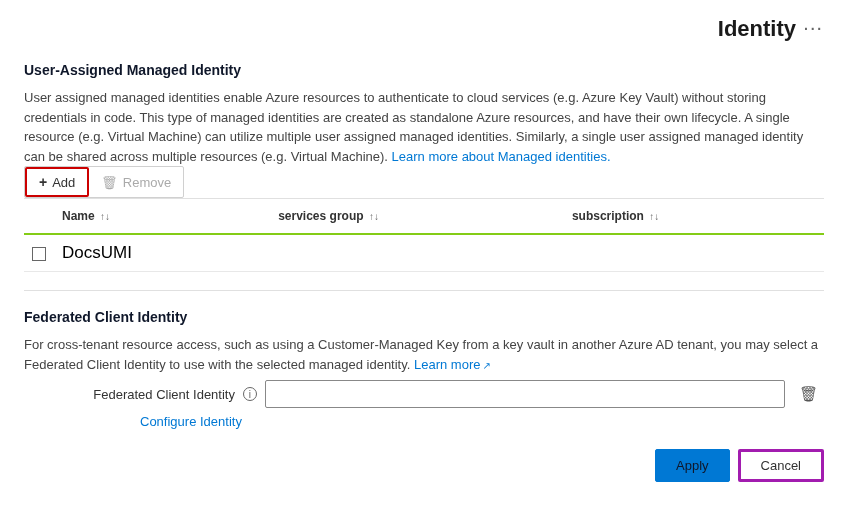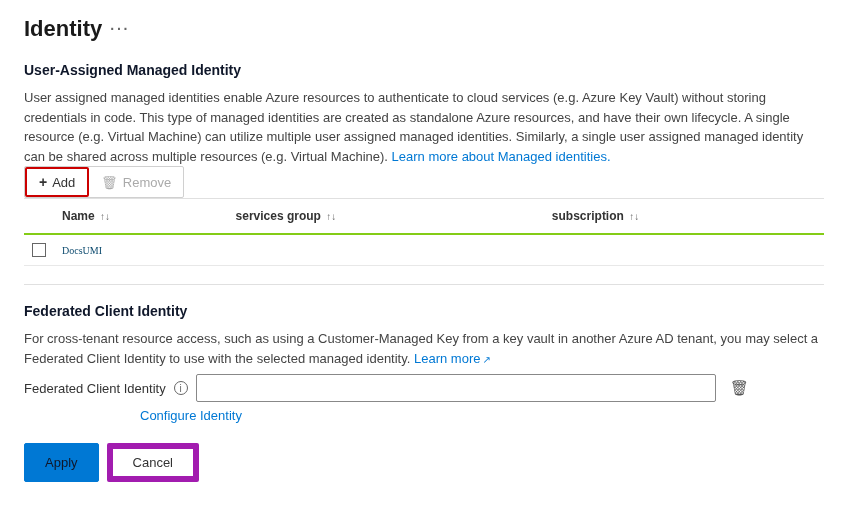--- a/index.html
+++ b/index.html
@@ -1,15 +1,15 @@
 <!DOCTYPE html>
 <html><head>
   <meta charset="utf-8">
   <style>
-    * { box-sizing: border-box; margin: 0; padding: 0; }
+    * { box-sizing: border-box; margin: 0; padding: 0; justify-content: flex-end; }
     body {
       font-family: 'Segoe UI', Arial, sans-serif;
       font-size: 13px;
       color: #333;
       background: #fff;
       width: 848px;
       min-height: 529px;
       padding: 16px 24px;
     }
 
@@ -114,24 +114,23 @@
 
     .sort-icon {
       display: inline-block;
       font-size: 10px;
       color: #666;
       margin-left: 2px;
     }
 
     .table td {
       padding: 8px 8px;
-      font-size: 10px;
-      color: #0c4a6e;
+      font-size: 17px;
+      color: #000000;
       border-bottom: 1px solid #e8e8e8;
-      font-family: Liberation Serif, serif;
     }
 
     .table td.checkbox-cell {
       width: 24px;
     }
 
     .table th.checkbox-cell {
       width: 24px;
     }
 
@@ -244,21 +243,21 @@
       border: 1px solid #0078d4;
       padding: 6px 20px;
       font-size: 13px;
       cursor: pointer;
       border-radius: 2px;
     }
 
     .btn-cancel {
       background: #fff;
       color: #333;
-      border: 6px solid #a21caf;
+      border: 3px solid #a21caf;
       padding: 6px 20px;
       font-size: 13px;
       cursor: pointer;
       border-radius: 2px;
     }
   </style>
 </head>
 <body>
 
 <div class="page-title">

